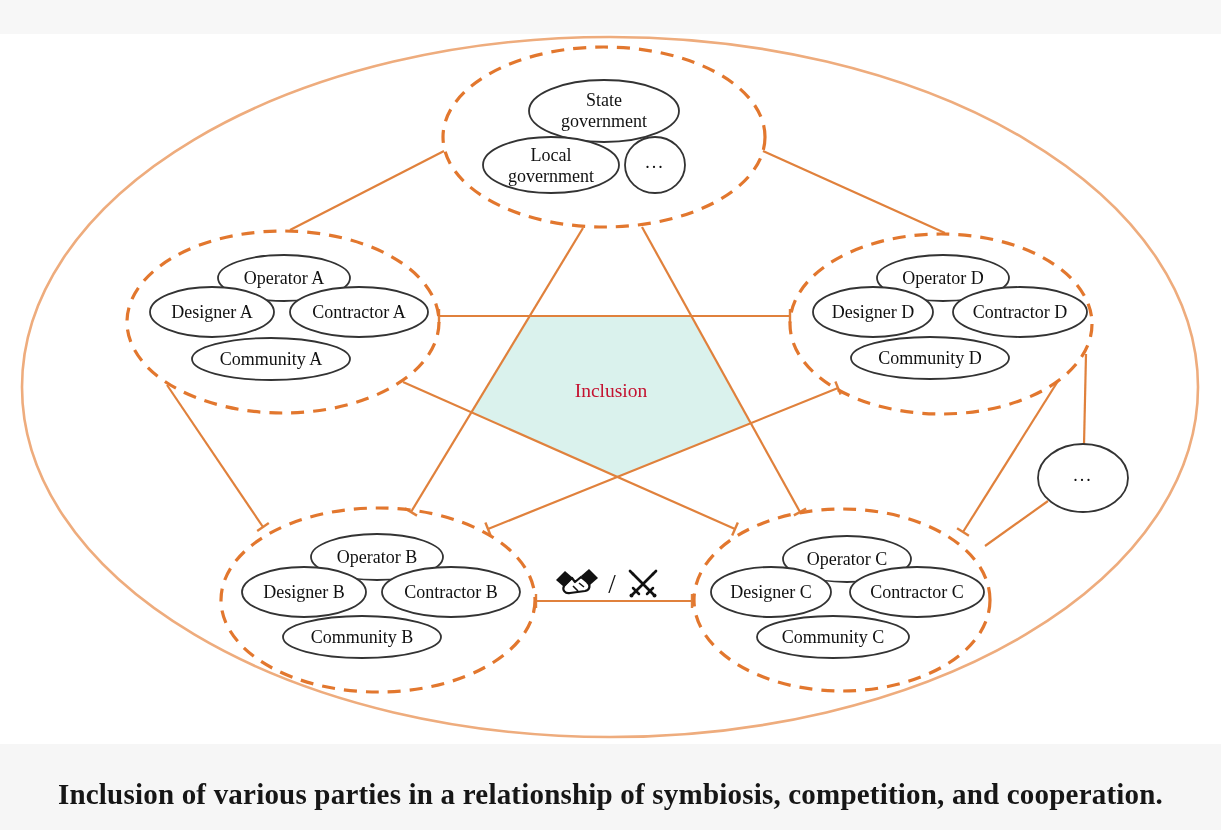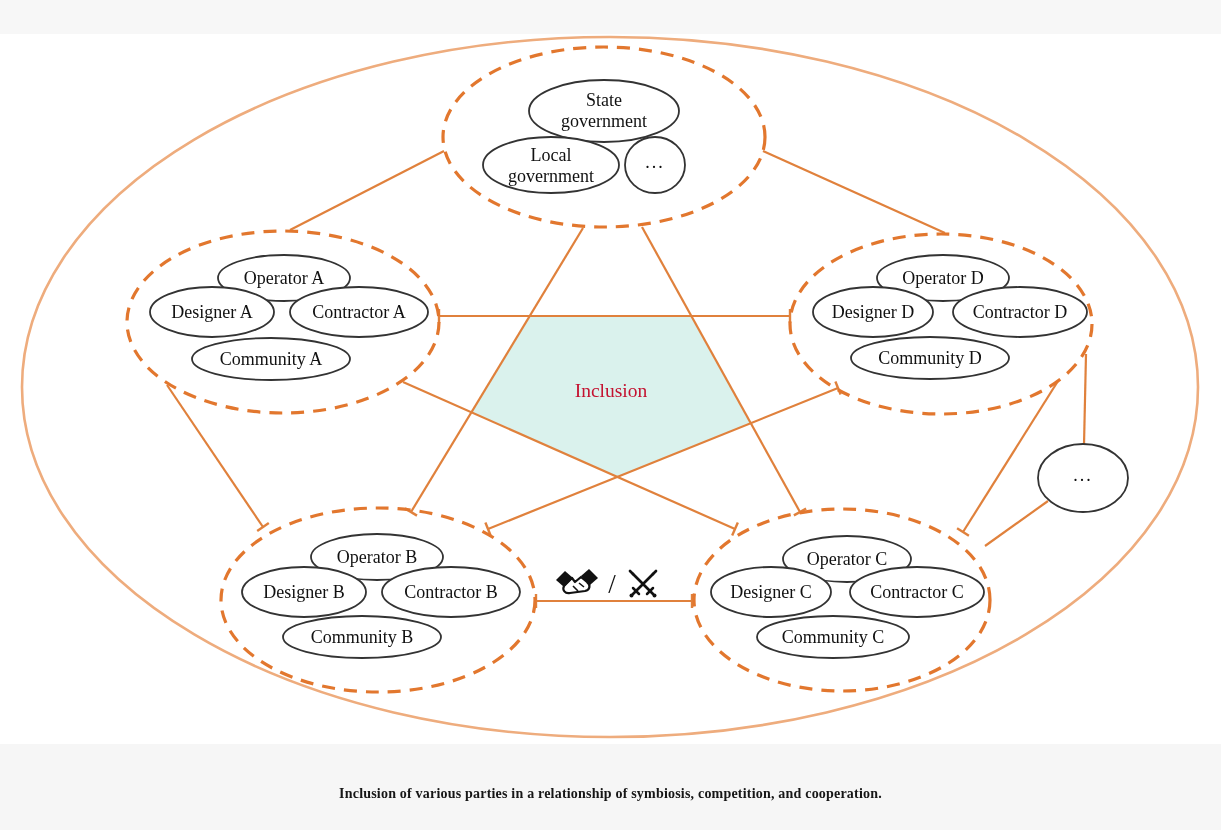--- a/index.html
+++ b/index.html
@@ -31,21 +31,21 @@
     background: var(--caption-bg, #f6f6f6);
     display: flex;
     align-items: center;
     justify-content: center;
     box-sizing: border-box;
     padding-top: 14px;
   }
   .caption-text {
     font-family: "Liberation Serif", serif;
     font-weight: bold;
-    font-size: 14px;
+    font-size: 29px;
     letter-spacing: 0.2px;
     color: #161616;
     text-align: center;
   }
   
   .outer-ellipse {
     fill: none;
     stroke: var(--outer-ellipse, #eeac7d);
     stroke-width: 2.6;
   }

